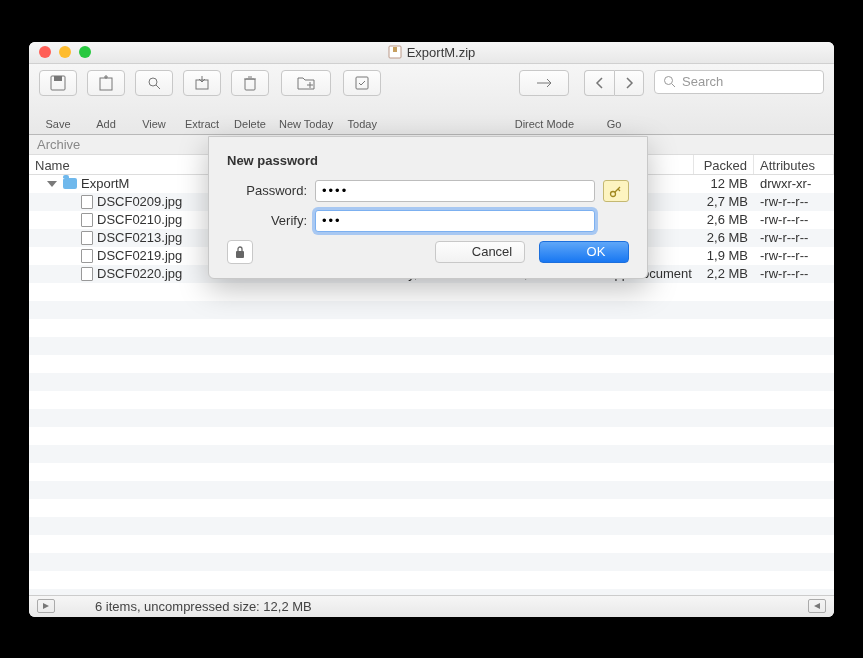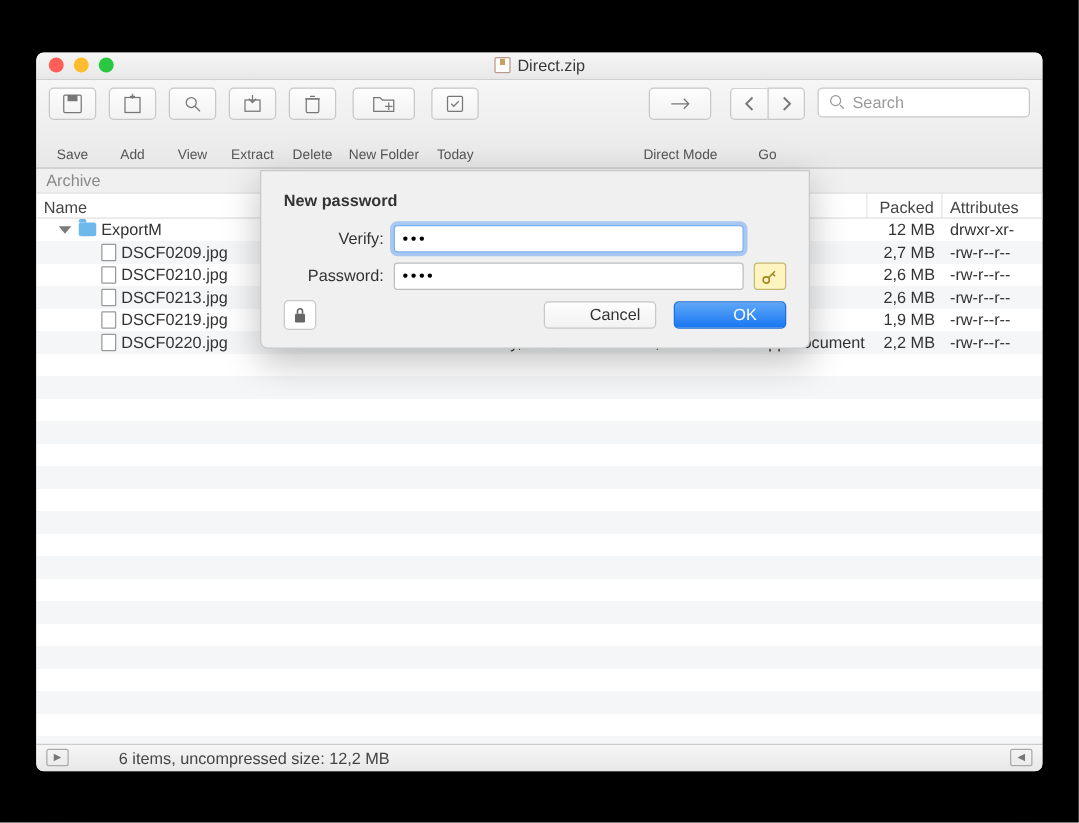--- a/index.html
+++ b/index.html
@@ -70,21 +70,21 @@
     <div class="lights">
       <div class="light red"></div>
       <div class="light yellow"></div>
       <div class="light green"></div>
     </div>
     <div class="title">
       <svg class="title-icon" viewBox="0 0 14 14">
           <rect x="1" y="1" width="12" height="12" rx="1" fill="#fff" stroke="#b98" stroke-width="1"></rect>
           <rect x="5" y="2" width="4" height="5" fill="#c7a060"></rect>
         </svg>
-      <span>Direct.zip</span>
+      <span>ExportM.zip</span>
     </div>
   </div>
 
   <div class="toolbar">
     <div class="tool-group">
       <div class="tool-btn">
           <svg width="18" height="18" viewBox="0 0 18 18">
             <rect x="2" y="2" width="14" height="14" rx="1" fill="none" stroke="#777"></rect>
             <rect x="5" y="2" width="8" height="5" fill="#777"></rect>
           </svg>
@@ -127,21 +127,21 @@
         </div>
       <span class="tool-label">Delete</span>
     </div>
     <div class="tool-group">
       <div class="tool-btn wide">
           <svg width="20" height="16" viewBox="0 0 20 16">
             <path d="M2 3h5l2 2h9v9H2z" fill="none" stroke="#777"></path>
             <path d="M14 7v6M11 10h6" stroke="#777"></path>
           </svg>
         </div>
-      <span class="tool-label">New Folder</span>
+      <span class="tool-label">New Today</span>
     </div>
     <div class="tool-group">
       <div class="tool-btn">
           <svg width="18" height="18" viewBox="0 0 18 18">
             <rect x="3" y="3" width="12" height="12" rx="1" fill="none" stroke="#777"></rect>
             <path d="M6 9l2 2 4-4" fill="none" stroke="#777"></path>
           </svg>
         </div>
       <span class="tool-label">Today</span>
     </div>
@@ -275,34 +275,34 @@
         <svg width="8" height="8" viewBox="0 0 8 8">
           <path d="M7 1L1 4l6 3z" fill="#777"></path>
         </svg>
       </div>
   </div>
 
   <div class="dialog-backdrop">
     <div class="dialog">
       <h3>New password</h3>
       <div class="form-row">
-        <label>Verify:</label>
-        <input type="text" class="focused" value="•••" style="">
-        <div style="width:26px"></div>
-      </div>
-      <div class="form-row">
         <label>Password:</label>
         <input type="text" value="••••" style="">
         <div class="key-btn">
           <svg width="14" height="14" viewBox="0 0 14 14">
               <circle cx="4" cy="10" r="2.5" fill="none" stroke="#a08820" stroke-width="1.3"></circle>
               <path d="M6 8l5-5M9 5l2 2" stroke="#a08820" stroke-width="1.3"></path>
             </svg>
         </div>
       </div>
+      <div class="form-row">
+        <label>Verify:</label>
+        <input type="text" class="focused" value="•••" style="">
+        <div style="width:26px"></div>
+      </div>
       <div class="dialog-footer">
         <div class="lock-btn">
           <svg width="12" height="14" viewBox="0 0 12 14">
               <rect x="2" y="6" width="8" height="7" rx="1" fill="#666"></rect>
               <path d="M4 6V4a2 2 0 014 0v2" fill="none" stroke="#666" stroke-width="1.3"></path>
             </svg>
         </div>
         <div class="dialog-buttons">
           <button class="btn">Cancel</button>
           <button class="btn primary">OK</button>

